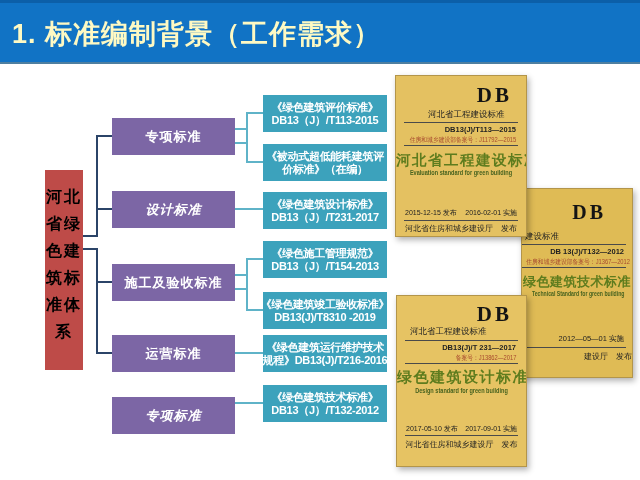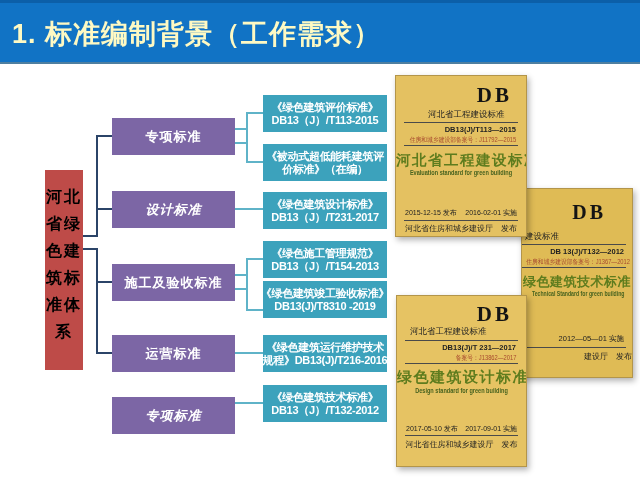--- a/index.html
+++ b/index.html
@@ -91,21 +91,21 @@
     <span>价标准》（在编）</span>
   </div>
   <div class="std" style="top:192px;">
     <span>《绿色建筑设计标准》</span>
     <span>DB13（J）/T231-2017</span>
   </div>
   <div class="std" style="top:241px;">
     <span>《绿色施工管理规范》</span>
     <span>DB13（J）/T154-2013</span>
   </div>
-  <div class="std" style="top:281px;">
+  <div class="std" style="top:292px;">
     <span>《绿色建筑竣工验收标准》</span>
     <span>DB13(J)/T8310 -2019</span>
   </div>
   <div class="std" style="top:335px;">
     <span>《绿色建筑运行维护技术</span>
     <span>规程》DB13(J)/T216-2016</span>
   </div>
   <div class="std" style="top:385px;">
     <span>《绿色建筑技术标准》</span>
     <span>DB13（J）/T132-2012</span>

